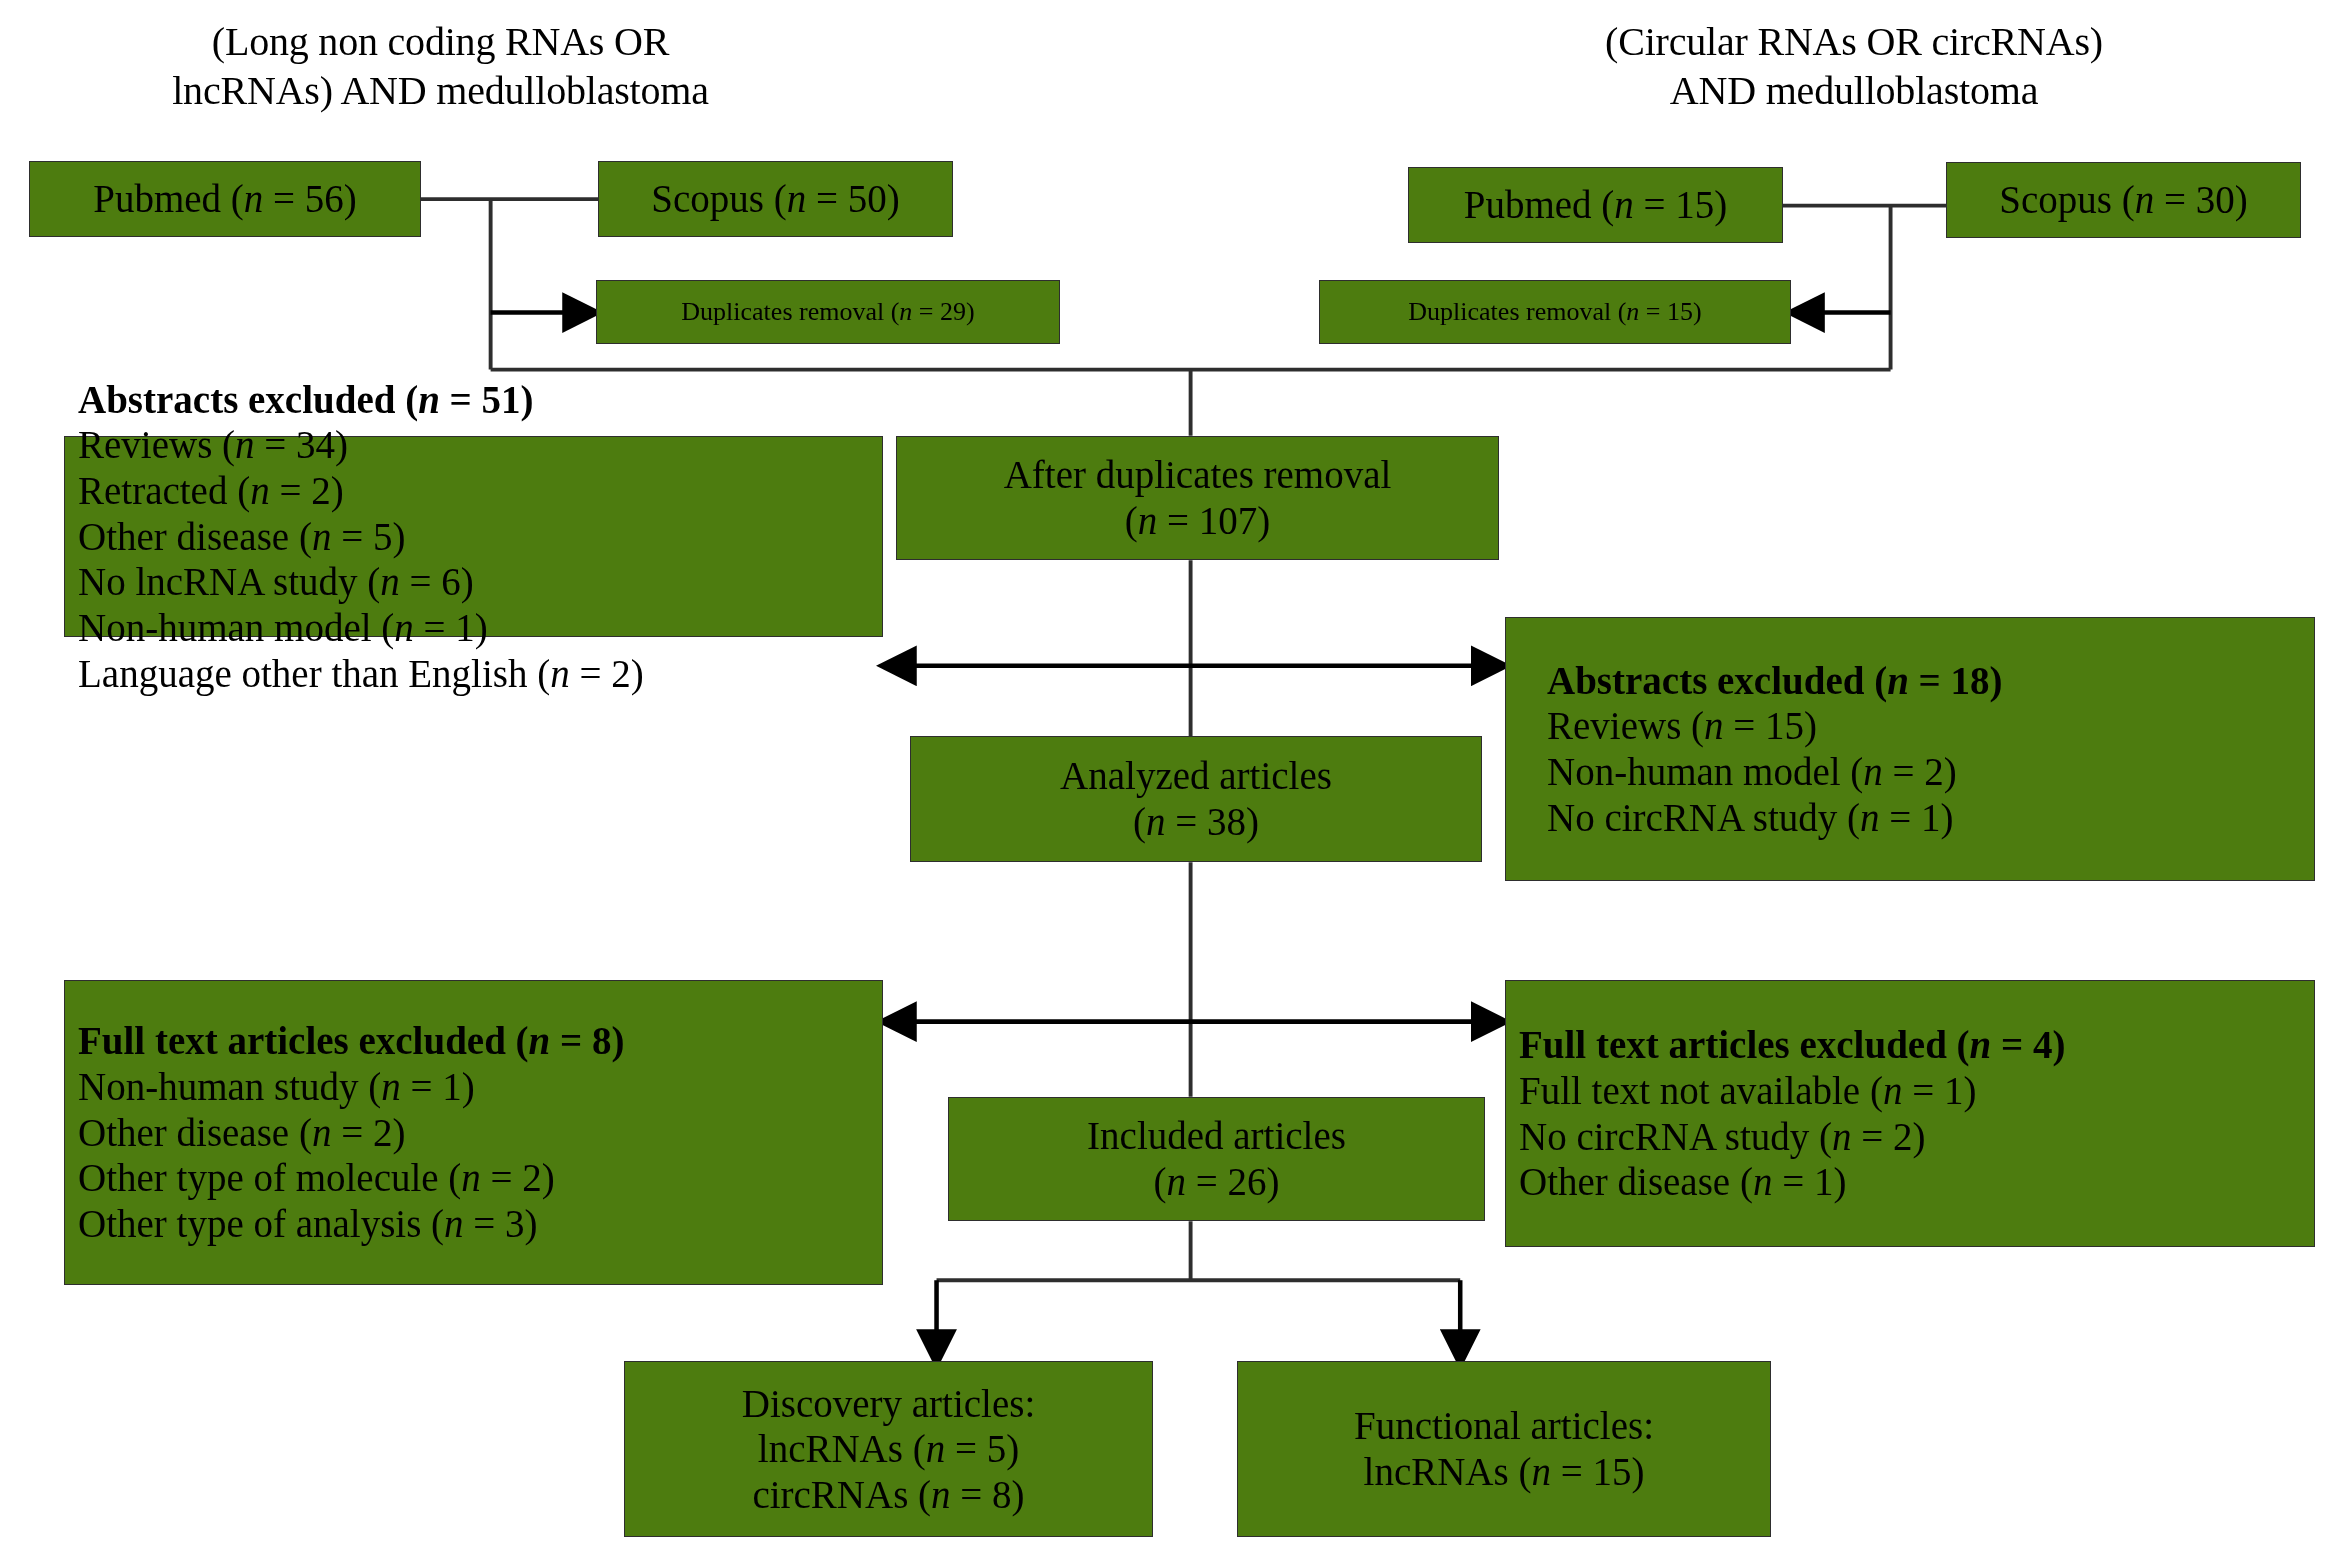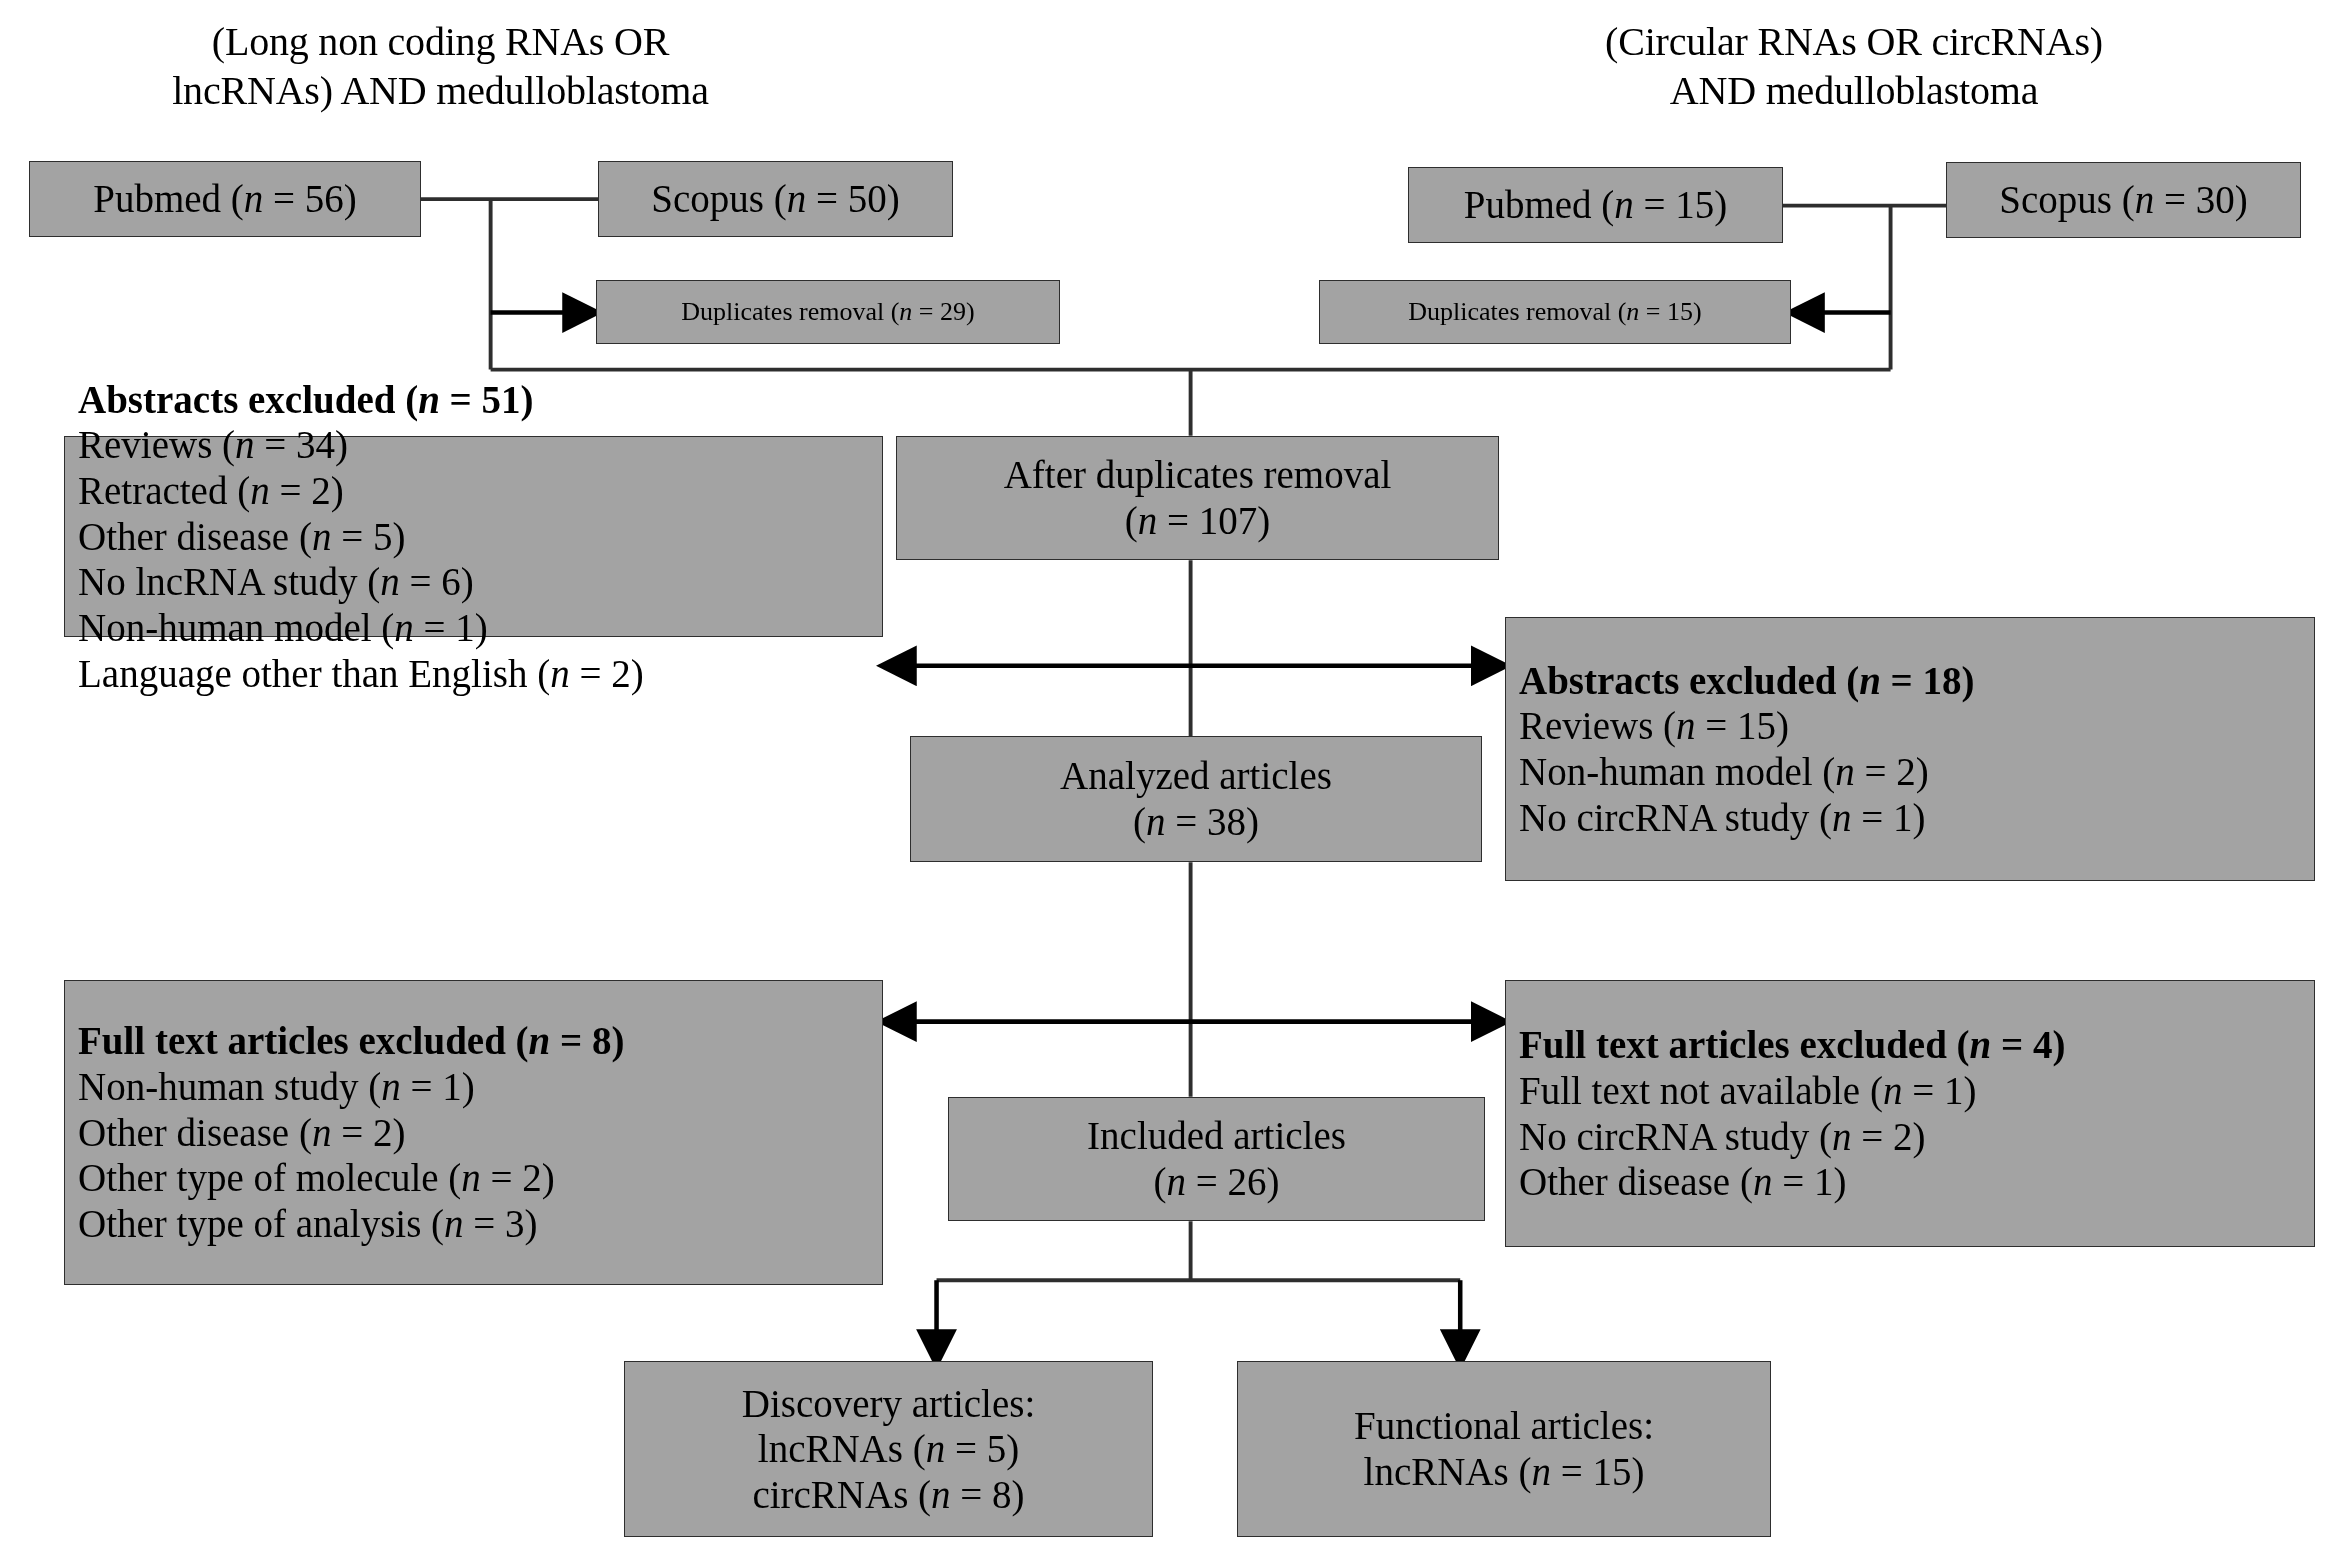--- a/index.html
+++ b/index.html
@@ -31,21 +31,21 @@
     text-align: center;
     font-size: 40px;
     line-height: 1.22;
     letter-spacing: -0.2px;
     white-space: pre-line;
   }
   
   .node {
     position: absolute;
     box-sizing: border-box;
-    background: #a3a3a3;
+    background: #4d7c0f;
     border: 1.9px solid #2e2e2e;
     display: flex;
     flex-direction: column;
     justify-content: center;
   }
   .node.centered { align-items: center; text-align: center; }
   .node.listed   { align-items: flex-start; text-align: left; }
 
   .node .line {
     display: block;
@@ -150,21 +150,21 @@
   <div class="node listed" style="left:64px; top:436px; width:819px; height:201px;">
     <span class="line bold">Abstracts excluded (<span class="ital">n</span> = 51)</span>
     <span class="line">Reviews (<span class="ital">n</span> = 34)</span>
     <span class="line">Retracted (<span class="ital">n</span> = 2)</span>
     <span class="line">Other disease (<span class="ital">n</span> = 5)</span>
     <span class="line">No lncRNA study (<span class="ital">n</span> = 6)</span>
     <span class="line">Non-human model (<span class="ital">n</span> = 1)</span>
     <span class="line">Language other than English (<span class="ital">n</span> = 2)</span>
   </div>
 
-  <div class="node listed" style="left:1505px; top:617px; width:810px; height:264px;">
+  <div class="node listed" style="left:1505px; top:617px; width:810px; height:264px;padding-left:28px;">
     <span class="line bold">Abstracts excluded (<span class="ital">n</span> = 18)</span>
     <span class="line">Reviews (<span class="ital">n</span> = 15)</span>
     <span class="line">Non-human model (<span class="ital">n</span> = 2)</span>
     <span class="line">No circRNA study (<span class="ital">n</span> = 1)</span>
   </div>
 
   <div class="node centered" style="left:910px; top:736px; width:572px; height:126px;">
     <span class="line">Analyzed articles</span>
     <span class="line">(<span class="ital">n</span> = 38)</span>
   </div>

